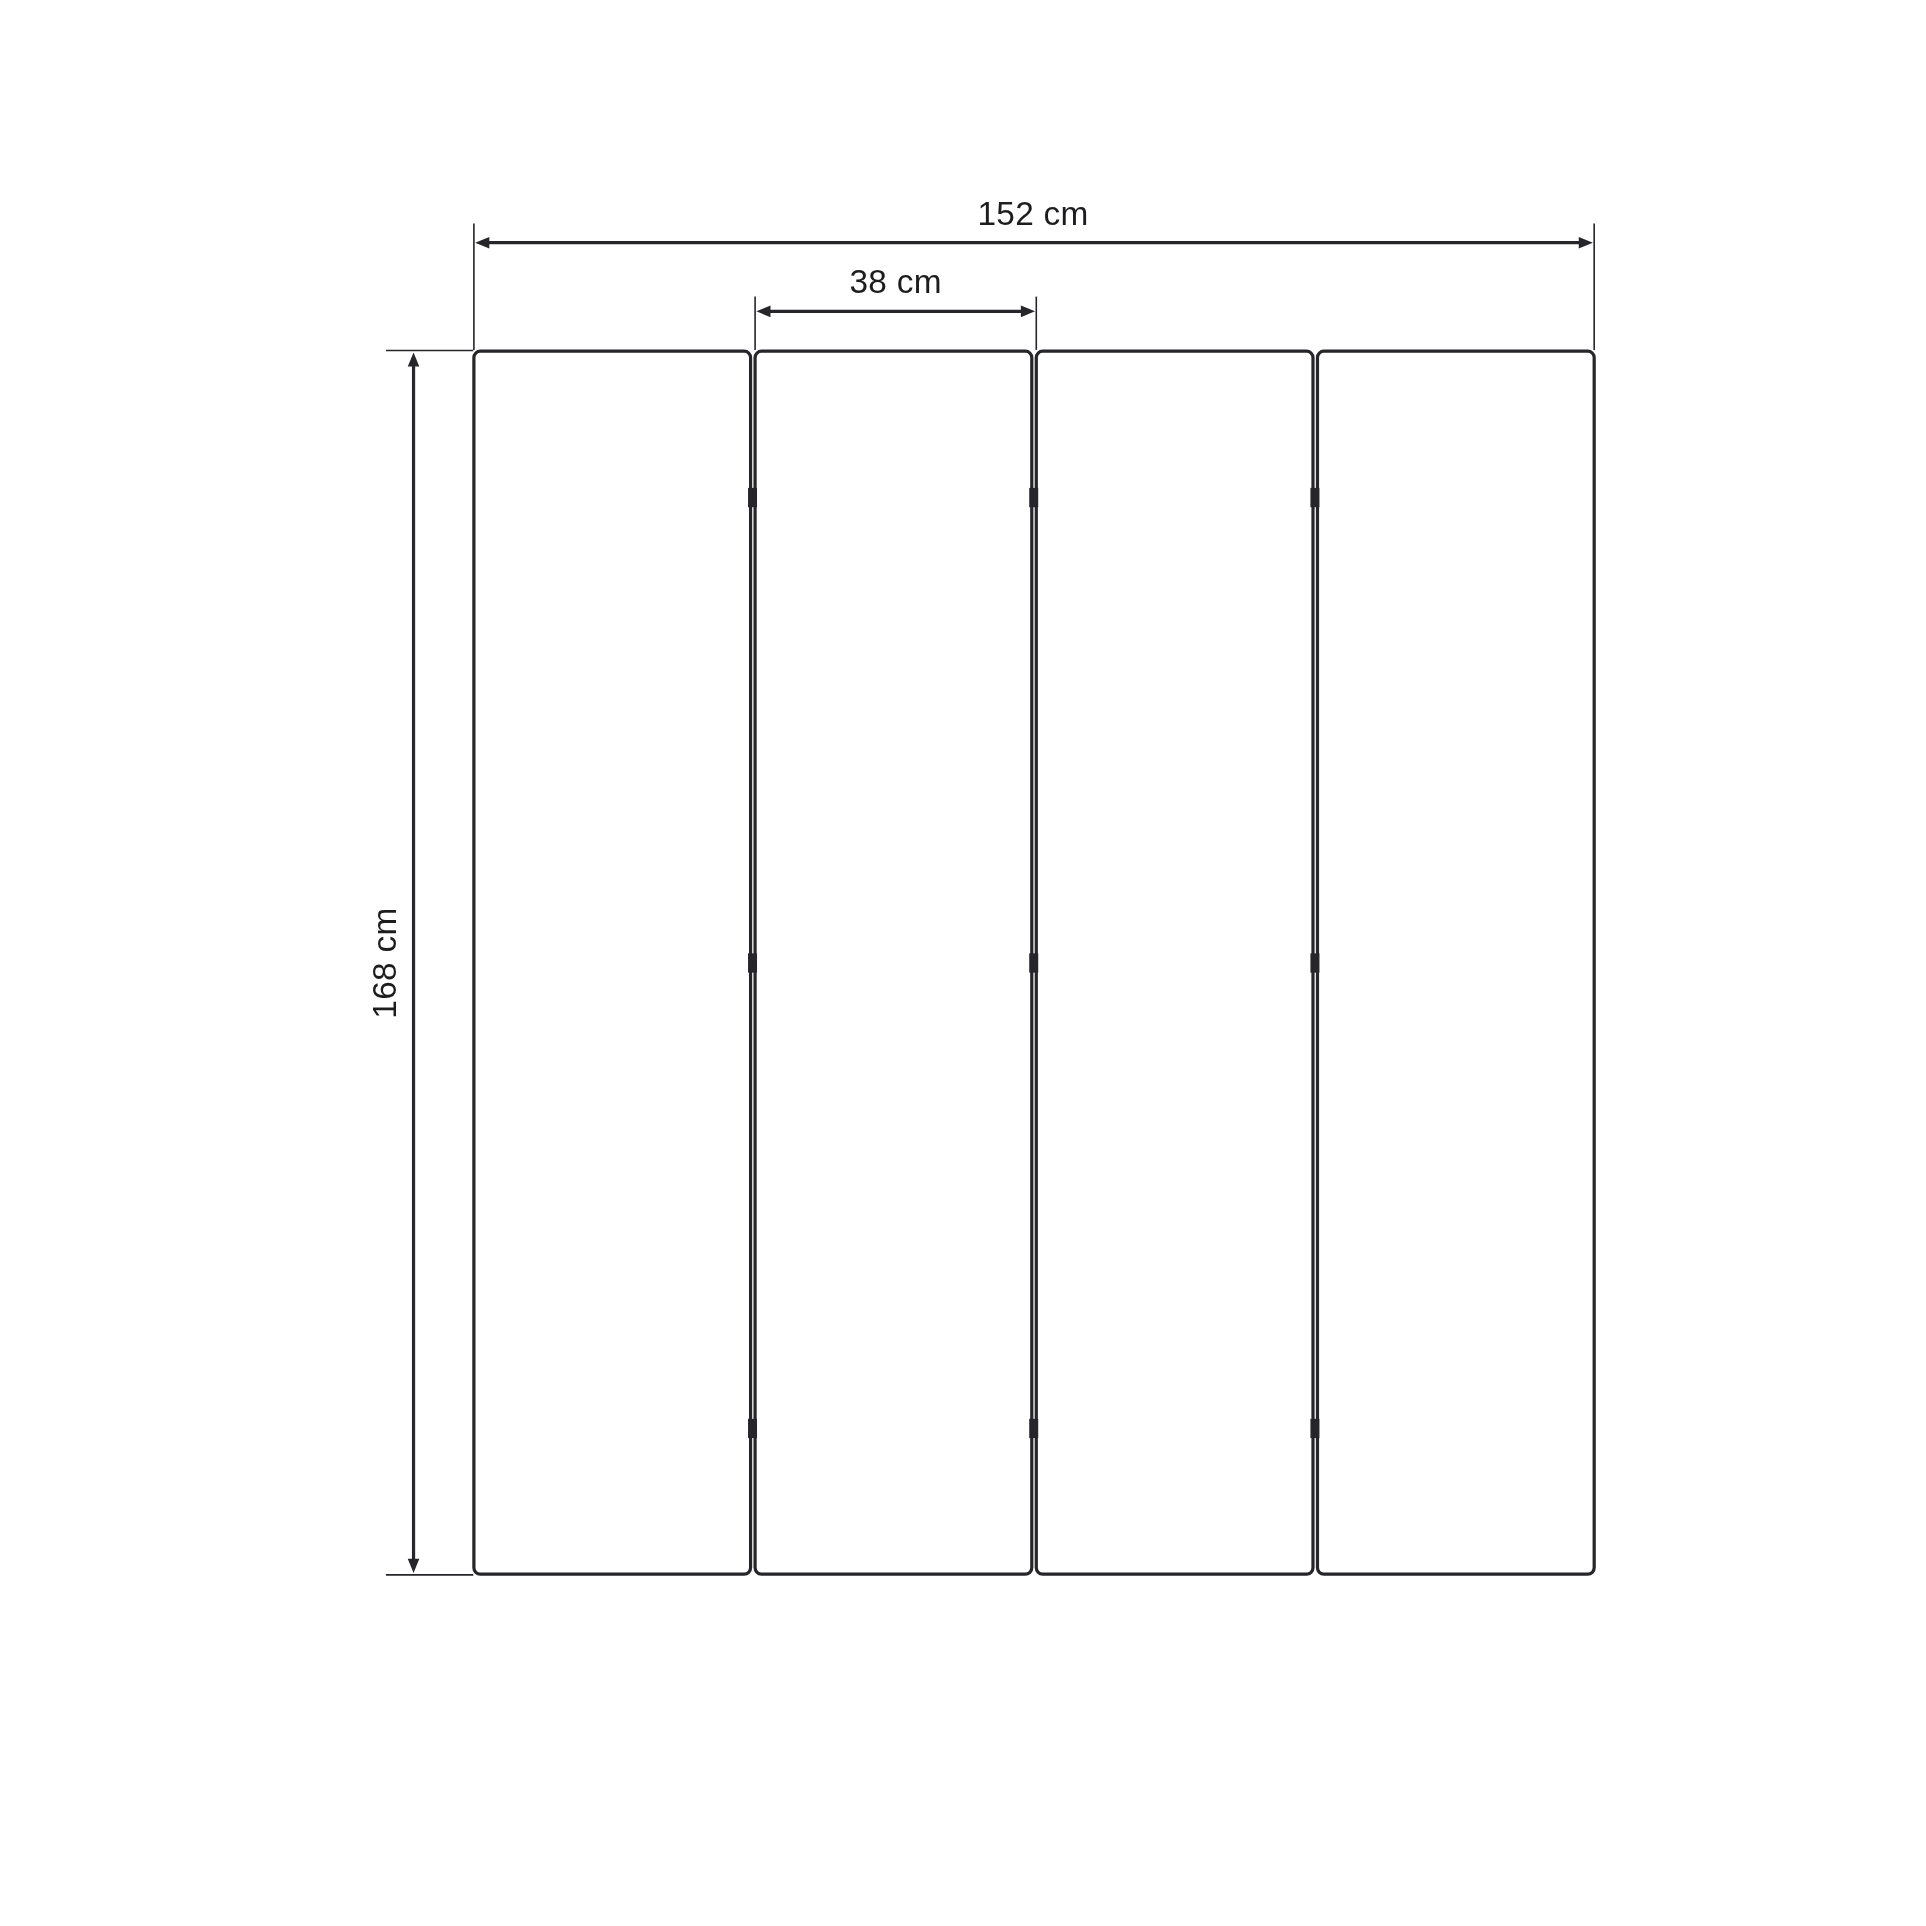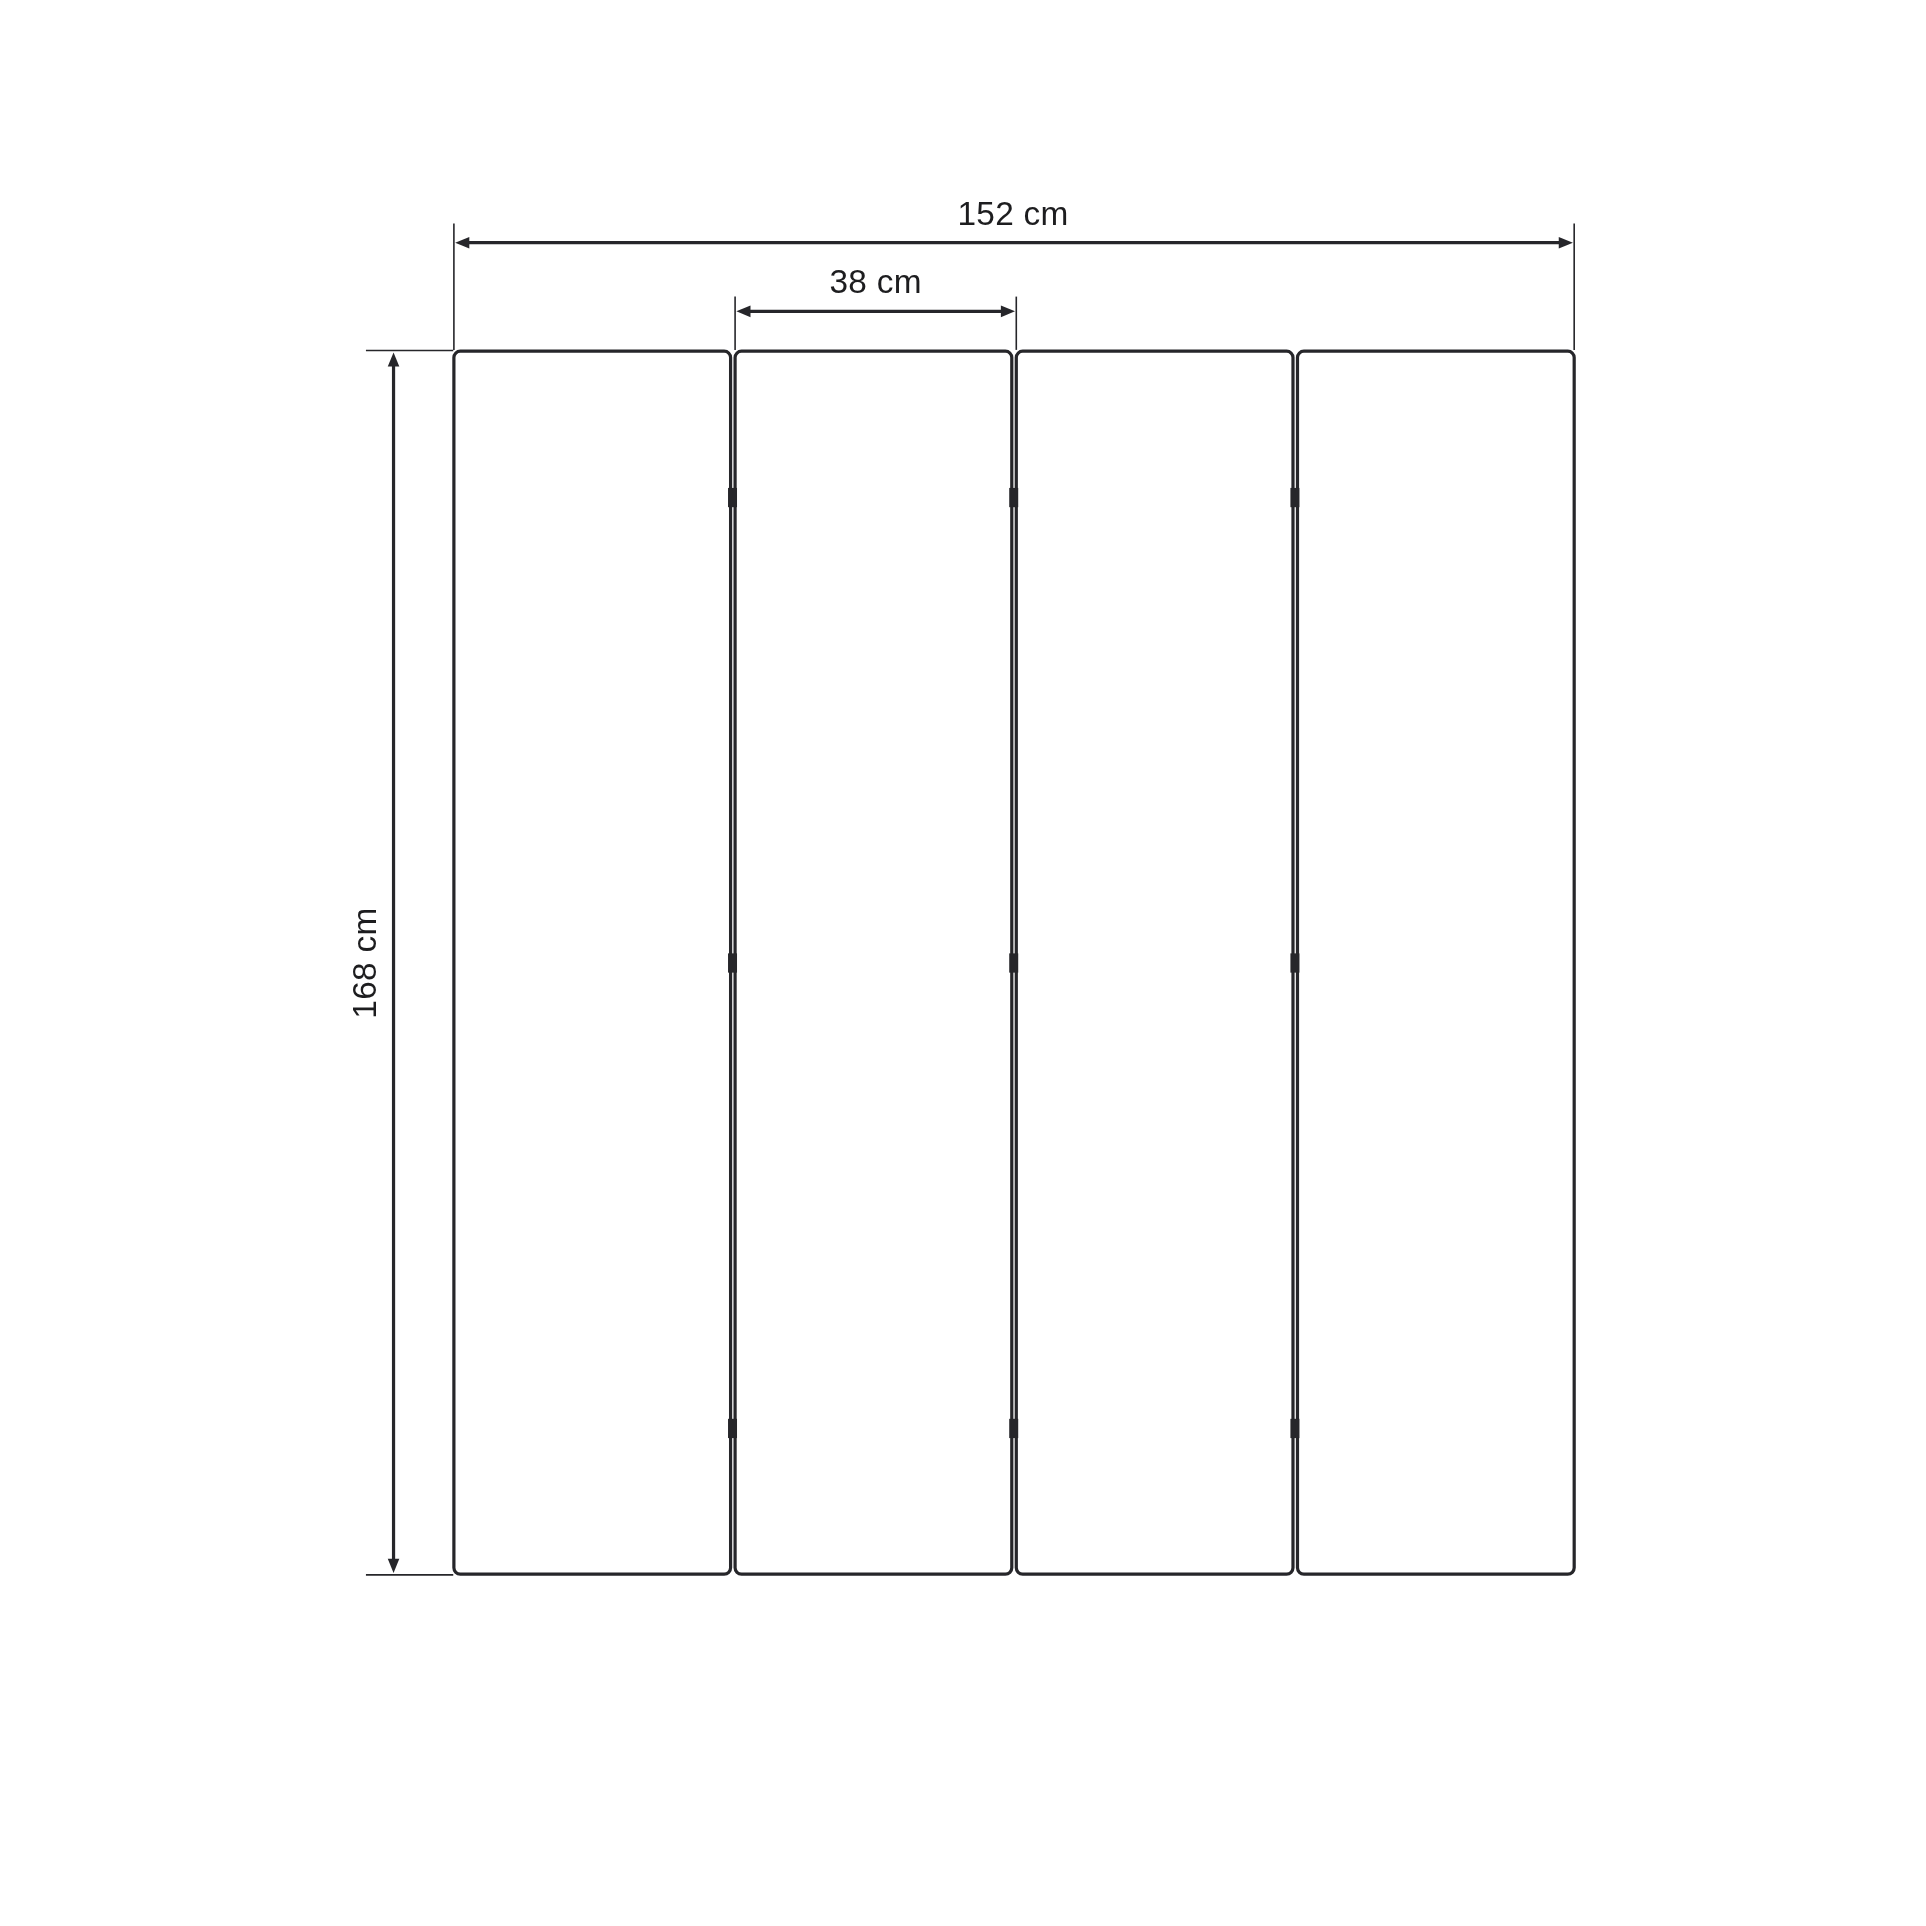--- a/index.html
+++ b/index.html
@@ -6,20 +6,21 @@
     margin: 0;
     padding: 0;
     background: #ffffff;
   }
   .stage {
     position: relative;
     width: 1842px;
     height: 1926px;
     background: var(--bg, #ffffff);
     font-family: "Liberation Sans", sans-serif;
+    padding-left: 20px;
   }
   svg { display: block; }
   .panel {
     fill: #ffffff;
     stroke: var(--line, #26262a);
     stroke-width: 5;
   }
   .hinge {
     fill: var(--line, #26262a);
     stroke: none;

